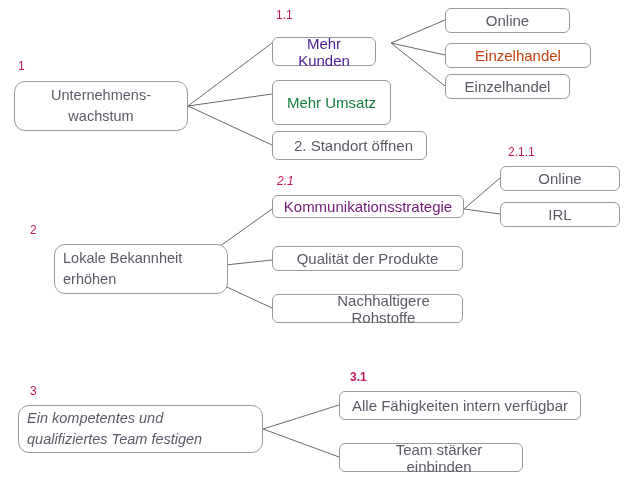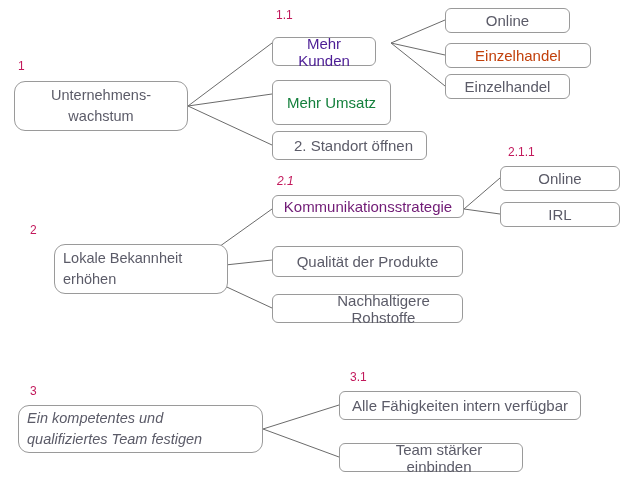--- a/index.html
+++ b/index.html
@@ -82,31 +82,31 @@
 wachstum</div>
       <div class="node" style="left: 272px; top: 37px; width: 104px; height: 29px; border-color: rgb(154, 154, 154); color: #4c1d95;">Mehr Kunden</div>
       <div class="node" style="left: 272px; top: 80px; width: 119px; height: 45px; border-color: rgb(154, 154, 154); color: #15803d;">Mehr Umsatz</div>
       <div class="node" style="left: 272px; top: 131px; width: 155px; height: 29px; border-color: rgb(154, 154, 154); color: rgb(91, 91, 104); padding-left: 16px;">2. Standort öffnen</div>
       <div class="node" style="left: 445px; top: 8px; width: 125px; height: 25px; border-color: rgb(154, 154, 154); color: rgb(91, 91, 104);">Online</div>
       <div class="node" style="left: 445px; top: 43px; width: 146px; height: 25px; border-color: rgb(154, 154, 154); color: #c2410c;">Einzelhandel</div>
       <div class="node" style="left: 445px; top: 74px; width: 125px; height: 25px; border-color: rgb(154, 154, 154); color: rgb(91, 91, 104);">Einzelhandel</div>
       <div class="node root align-left" style="left: 14px; top: 244px; width: 174px; height: 50px; border-color: rgb(154, 154, 154); color: rgb(91, 91, 104); margin-left: 40px;">Lokale Bekannheit
 erhöhen</div>
       <div class="node" style="left: 272px; top: 195px; width: 192px; height: 23px; border-color: rgb(154, 154, 154); color: #701a75;">Kommunikationsstrategie</div>
-      <div class="node" style="left: 272px; top: 246px; width: 191px; height: 31px; border-color: rgb(154, 154, 154); color: rgb(91, 91, 104);">Qualität der Produkte</div>
+      <div class="node" style="left: 272px; top: 246px; width: 191px; height: 25px; border-color: rgb(154, 154, 154); color: rgb(91, 91, 104);">Qualität der Produkte</div>
       <div class="node" style="left: 272px; top: 294px; width: 191px; height: 29px; border-color: rgb(154, 154, 154); color: rgb(91, 91, 104); padding-left: 40px;">Nachhaltigere Rohstoffe</div>
       <div class="node" style="left: 500px; top: 166px; width: 120px; height: 25px; border-color: rgb(154, 154, 154); color: rgb(91, 91, 104);">Online</div>
       <div class="node" style="left: 500px; top: 202px; width: 120px; height: 25px; border-color: rgb(154, 154, 154); color: rgb(91, 91, 104);">IRL</div>
       <div class="node root align-left" style="left: 18px; top: 405px; width: 245px; height: 48px; border-color: rgb(154, 154, 154); color: rgb(91, 91, 104); font-style: italic;">Ein kompetentes und
 qualifiziertes Team festigen</div>
       <div class="node" style="left: 339px; top: 391px; width: 242px; height: 29px; border-color: rgb(154, 154, 154); color: rgb(91, 91, 104); text-align: right;">Alle Fähigkeiten intern verfügbar</div>
       <div class="node" style="left: 339px; top: 443px; width: 184px; height: 29px; border-color: rgb(154, 154, 154); color: rgb(91, 91, 104); padding-left: 24px;">Team stärker einbinden</div>
     </div>
   <div id="tags-layer">
       <span class="tag" style="left: 18px; top: 60px; color: rgb(194, 24, 91);">1</span>
       <span class="tag" style="left: 276px; top: 9px; color: rgb(194, 24, 91);">1.1</span>
       <span class="tag" style="left: 30px; top: 224px; color: rgb(194, 24, 91);">2</span>
       <span class="tag" style="left: 277px; top: 175px; color: rgb(194, 24, 91); font-style: italic;">2.1</span>
       <span class="tag" style="left: 508px; top: 146px; color: rgb(194, 24, 91);">2.1.1</span>
       <span class="tag" style="left: 30px; top: 385px; color: rgb(194, 24, 91);">3</span>
-      <span class="tag" style="left: 350px; top: 371px; color: rgb(194, 24, 91);">3.1</span>
+      <span class="tag" style="left: 350px; top: 371px; color: rgb(194, 24, 91); font-weight: bold;">3.1</span>
     </div>
 </div>
 
 </body></html>

